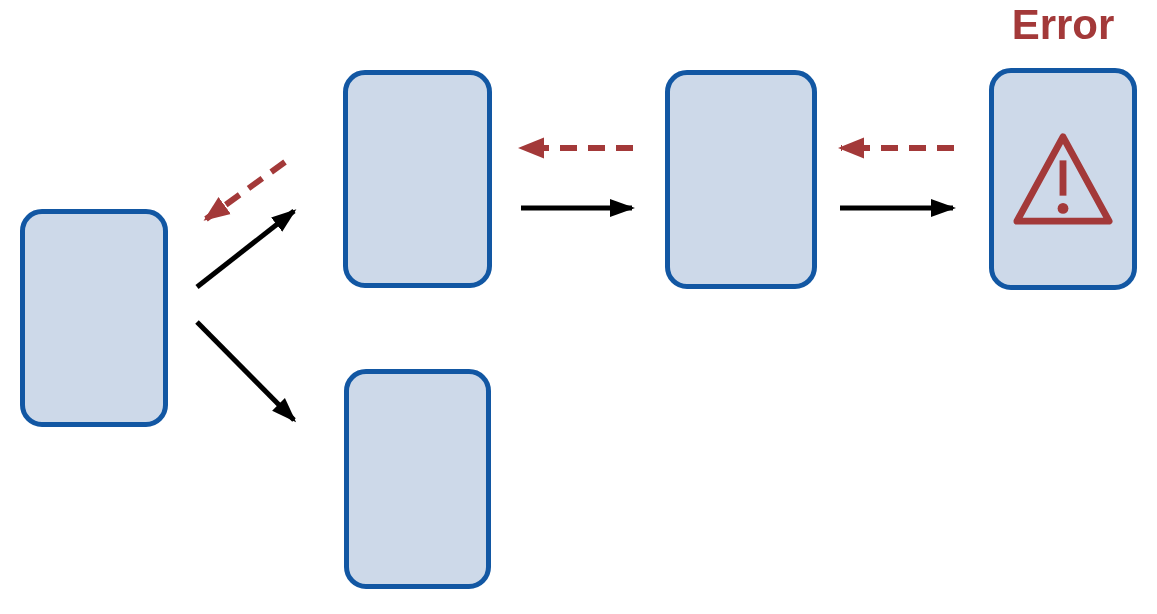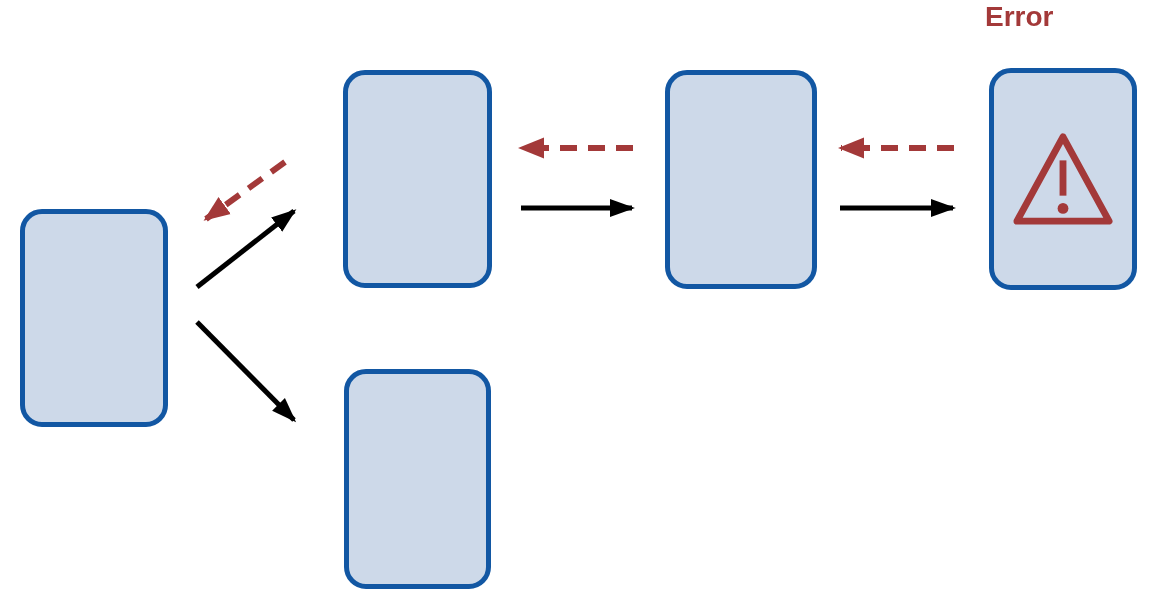--- a/index.html
+++ b/index.html
@@ -29,22 +29,22 @@
   .node-branch-top    { left: 343px; top: 70px;  width: 149px; height: 218px; }
   .node-branch-bottom { left: 344px; top: 369px; width: 147px; height: 220px; }
   .node-step3         { left: 665px; top: 70px;  width: 152px; height: 219px; }
   .node-error         { left: 989px; top: 68px;  width: 148px; height: 222px; }
 
   .error-label {
     position: absolute;
     left: 985px;
     top: 2px;
     width: 156px;
-    text-align: left;
-    font-size: 28px;
+    text-align: center;
+    font-size: 42px;
     font-weight: bold;
     line-height: 1.1;
     color: var(--error-red, #a33939);
     letter-spacing: 0px;
   }
 
   .edges-layer {
     position: absolute;
     left: 0;
     top: 0;

